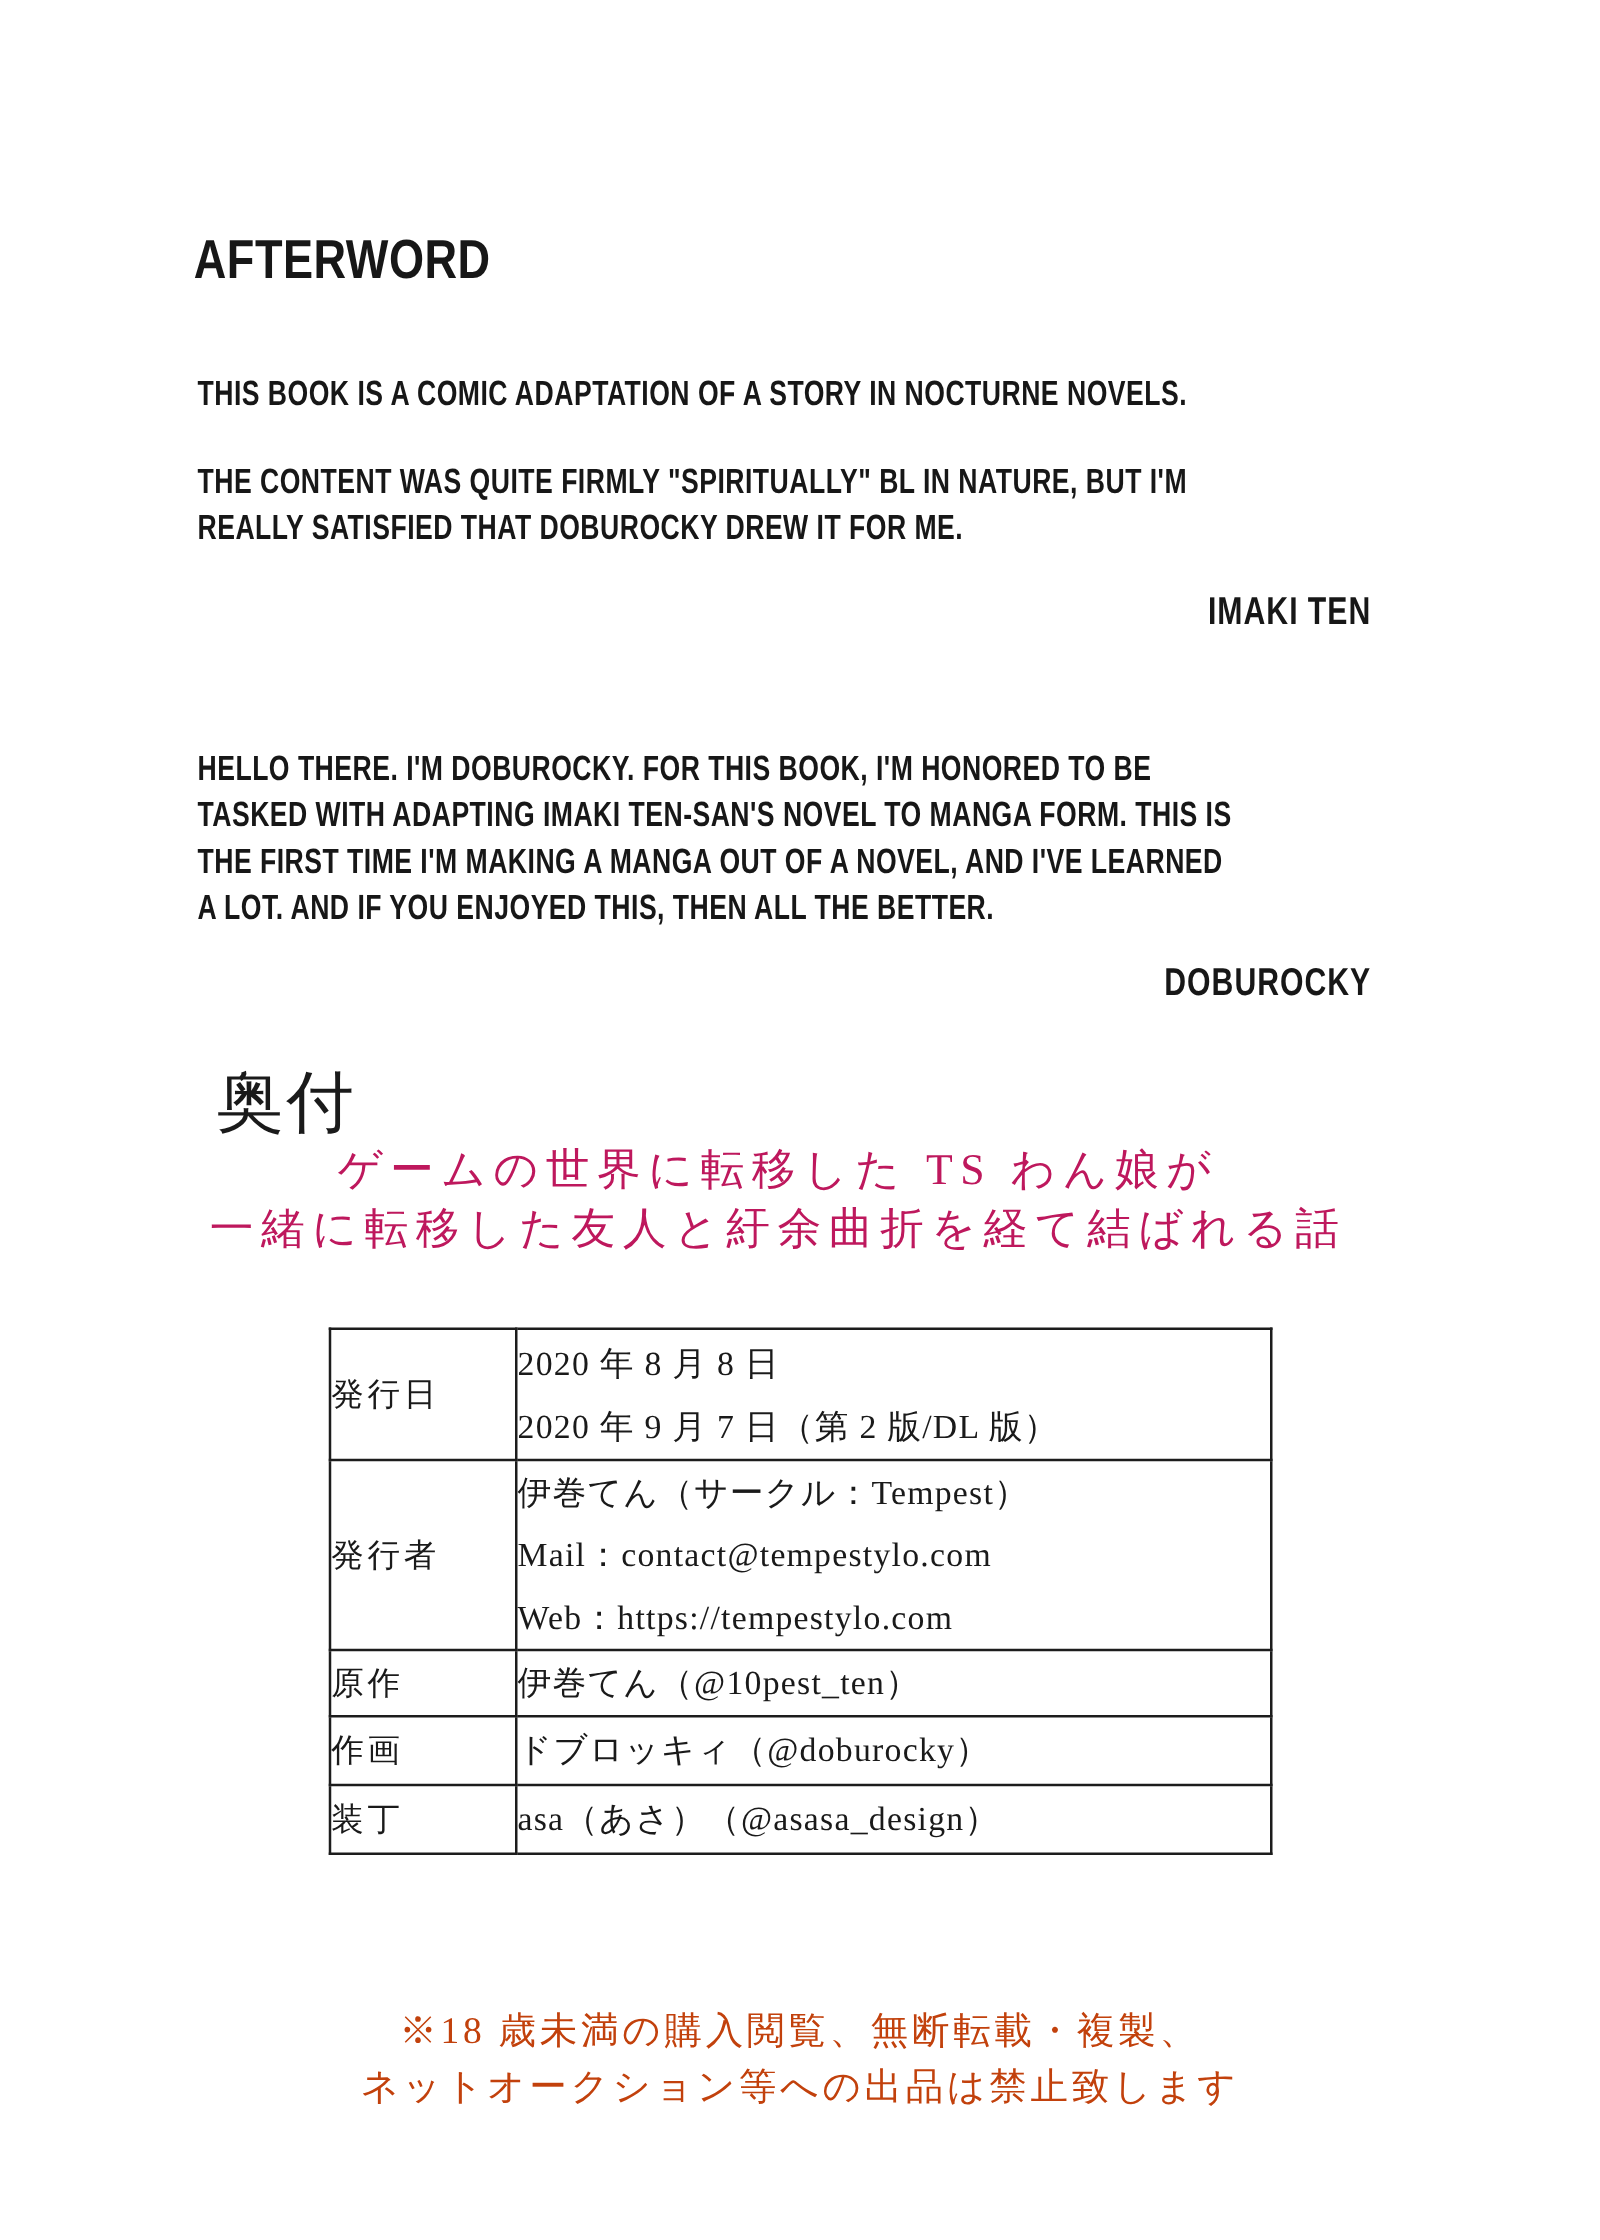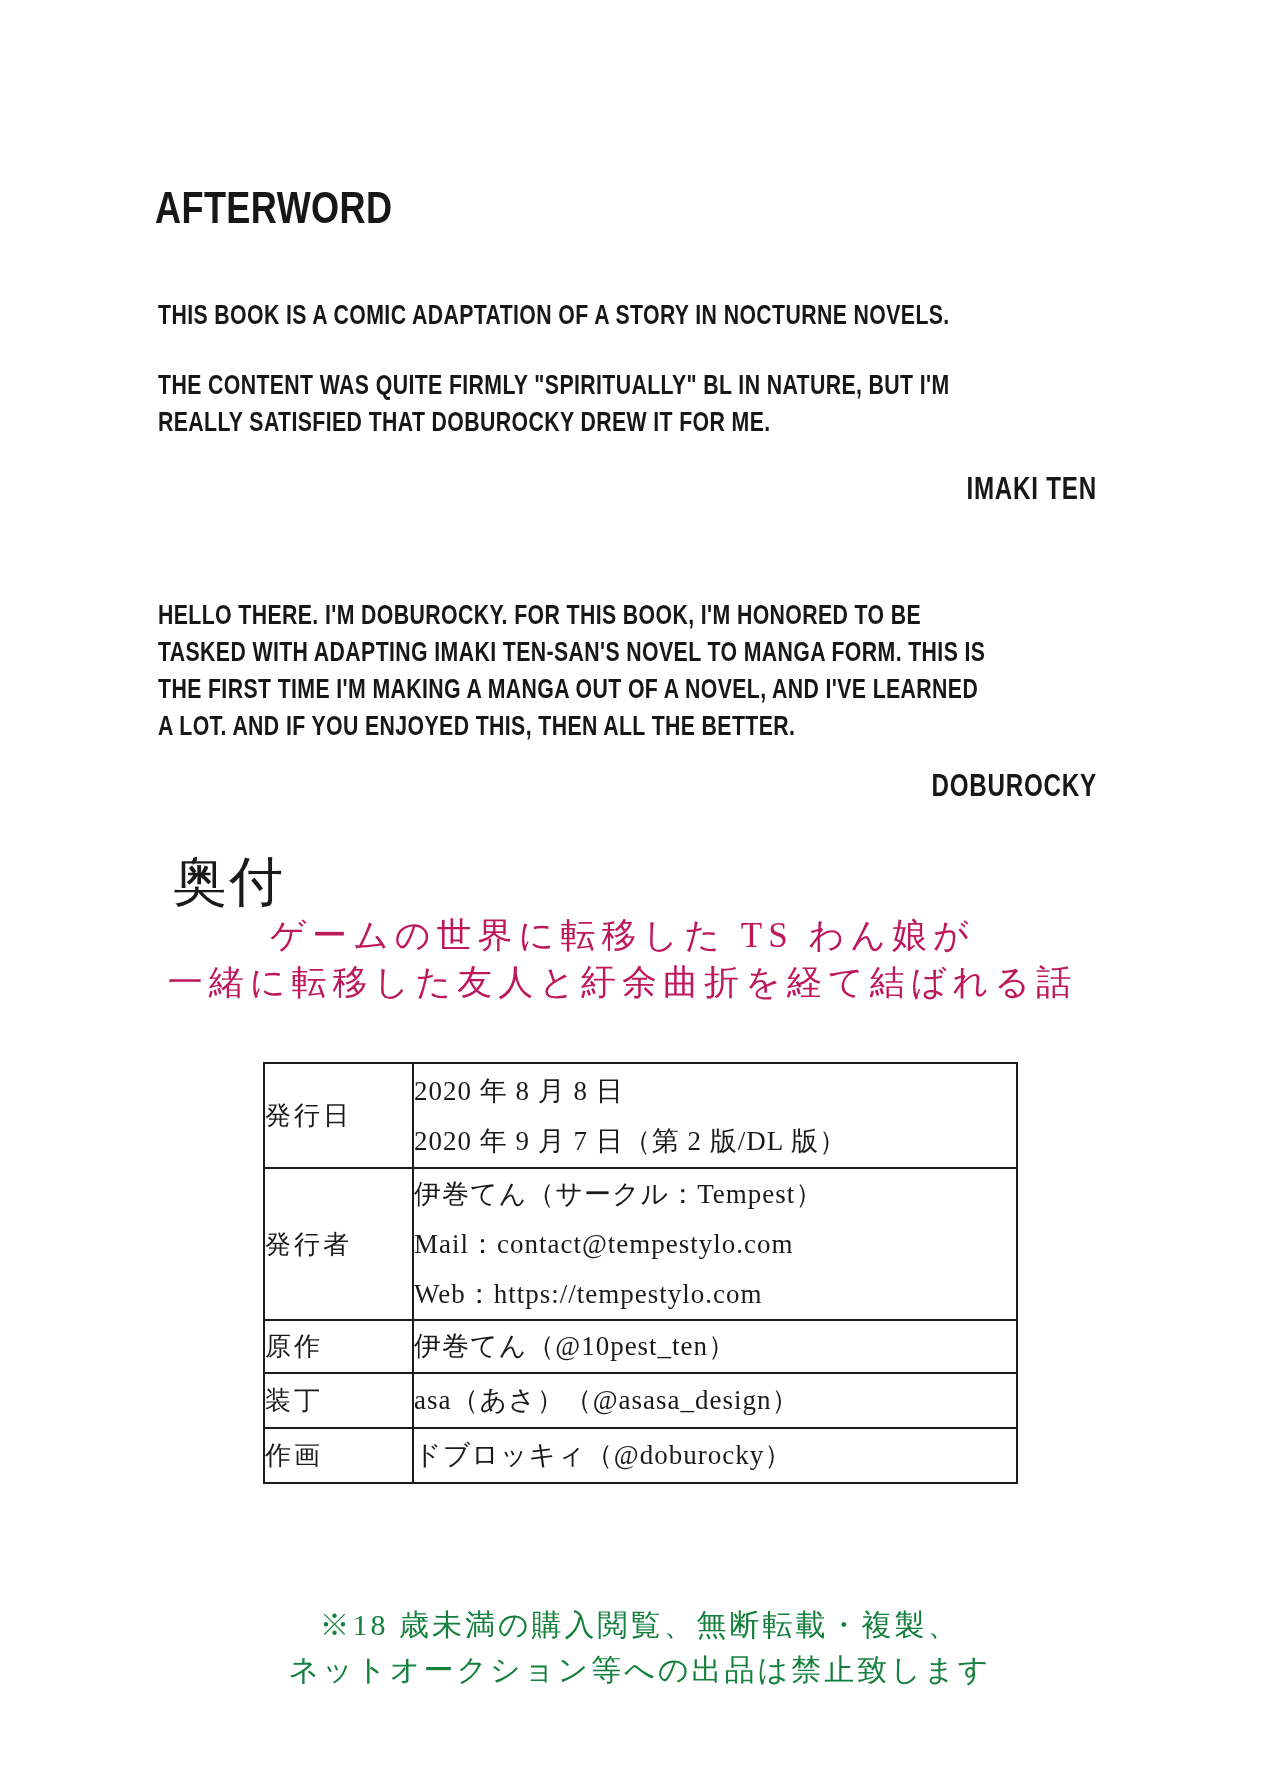--- a/index.html
+++ b/index.html
@@ -87,21 +87,21 @@
   }
   td.val { padding-left: 18px; }
   .val-line { line-height: 50px; white-space: nowrap; letter-spacing: 1px; }
   .single .val-line { line-height: 51px; }
 
   .notice {
     left: 140px; top: 1602px; width: 1000px;
     text-align: center;
     font-size: 30px; line-height: 45px;
     letter-spacing: 3px;
-    color: #15803d;
+    color: #c2410c;
     white-space: nowrap;
   }
 </style>
 </head>
 <body>
 
 <div class="page">
 
   <div class="abs comic afterword-heading">AFTERWORD</div>
 
@@ -149,29 +149,29 @@
         <div class="val-line">Web：https://tempestylo.com</div>
       </td>
     </tr>
     <tr class="single" style="height:39px;">
       <td class="lbl">原作</td>
       <td class="val">
         <div class="val-line">伊巻てん（@10pest_ten）</div>
       </td>
     </tr>
     <tr class="single" style="height:55px;">
+      <td class="lbl">作画</td>
+      <td class="val">
+        <div class="val-line">ドブロッキィ（@doburocky）</div>
+      </td>
+    </tr>
+    <tr class="single" style="height:55px;">
       <td class="lbl">装丁</td>
       <td class="val">
         <div class="val-line">asa（あさ）（@asasa_design）</div>
-      </td>
-    </tr>
-    <tr class="single" style="height:55px;">
-      <td class="lbl">作画</td>
-      <td class="val">
-        <div class="val-line">ドブロッキィ（@doburocky）</div>
       </td>
     </tr>
   </tbody>
     </table>
 
   <div class="abs notice">
     <div>※18 歳未満の購入閲覧、無断転載・複製、</div>
     <div>ネットオークション等への出品は禁止致します</div>
   </div>
 

